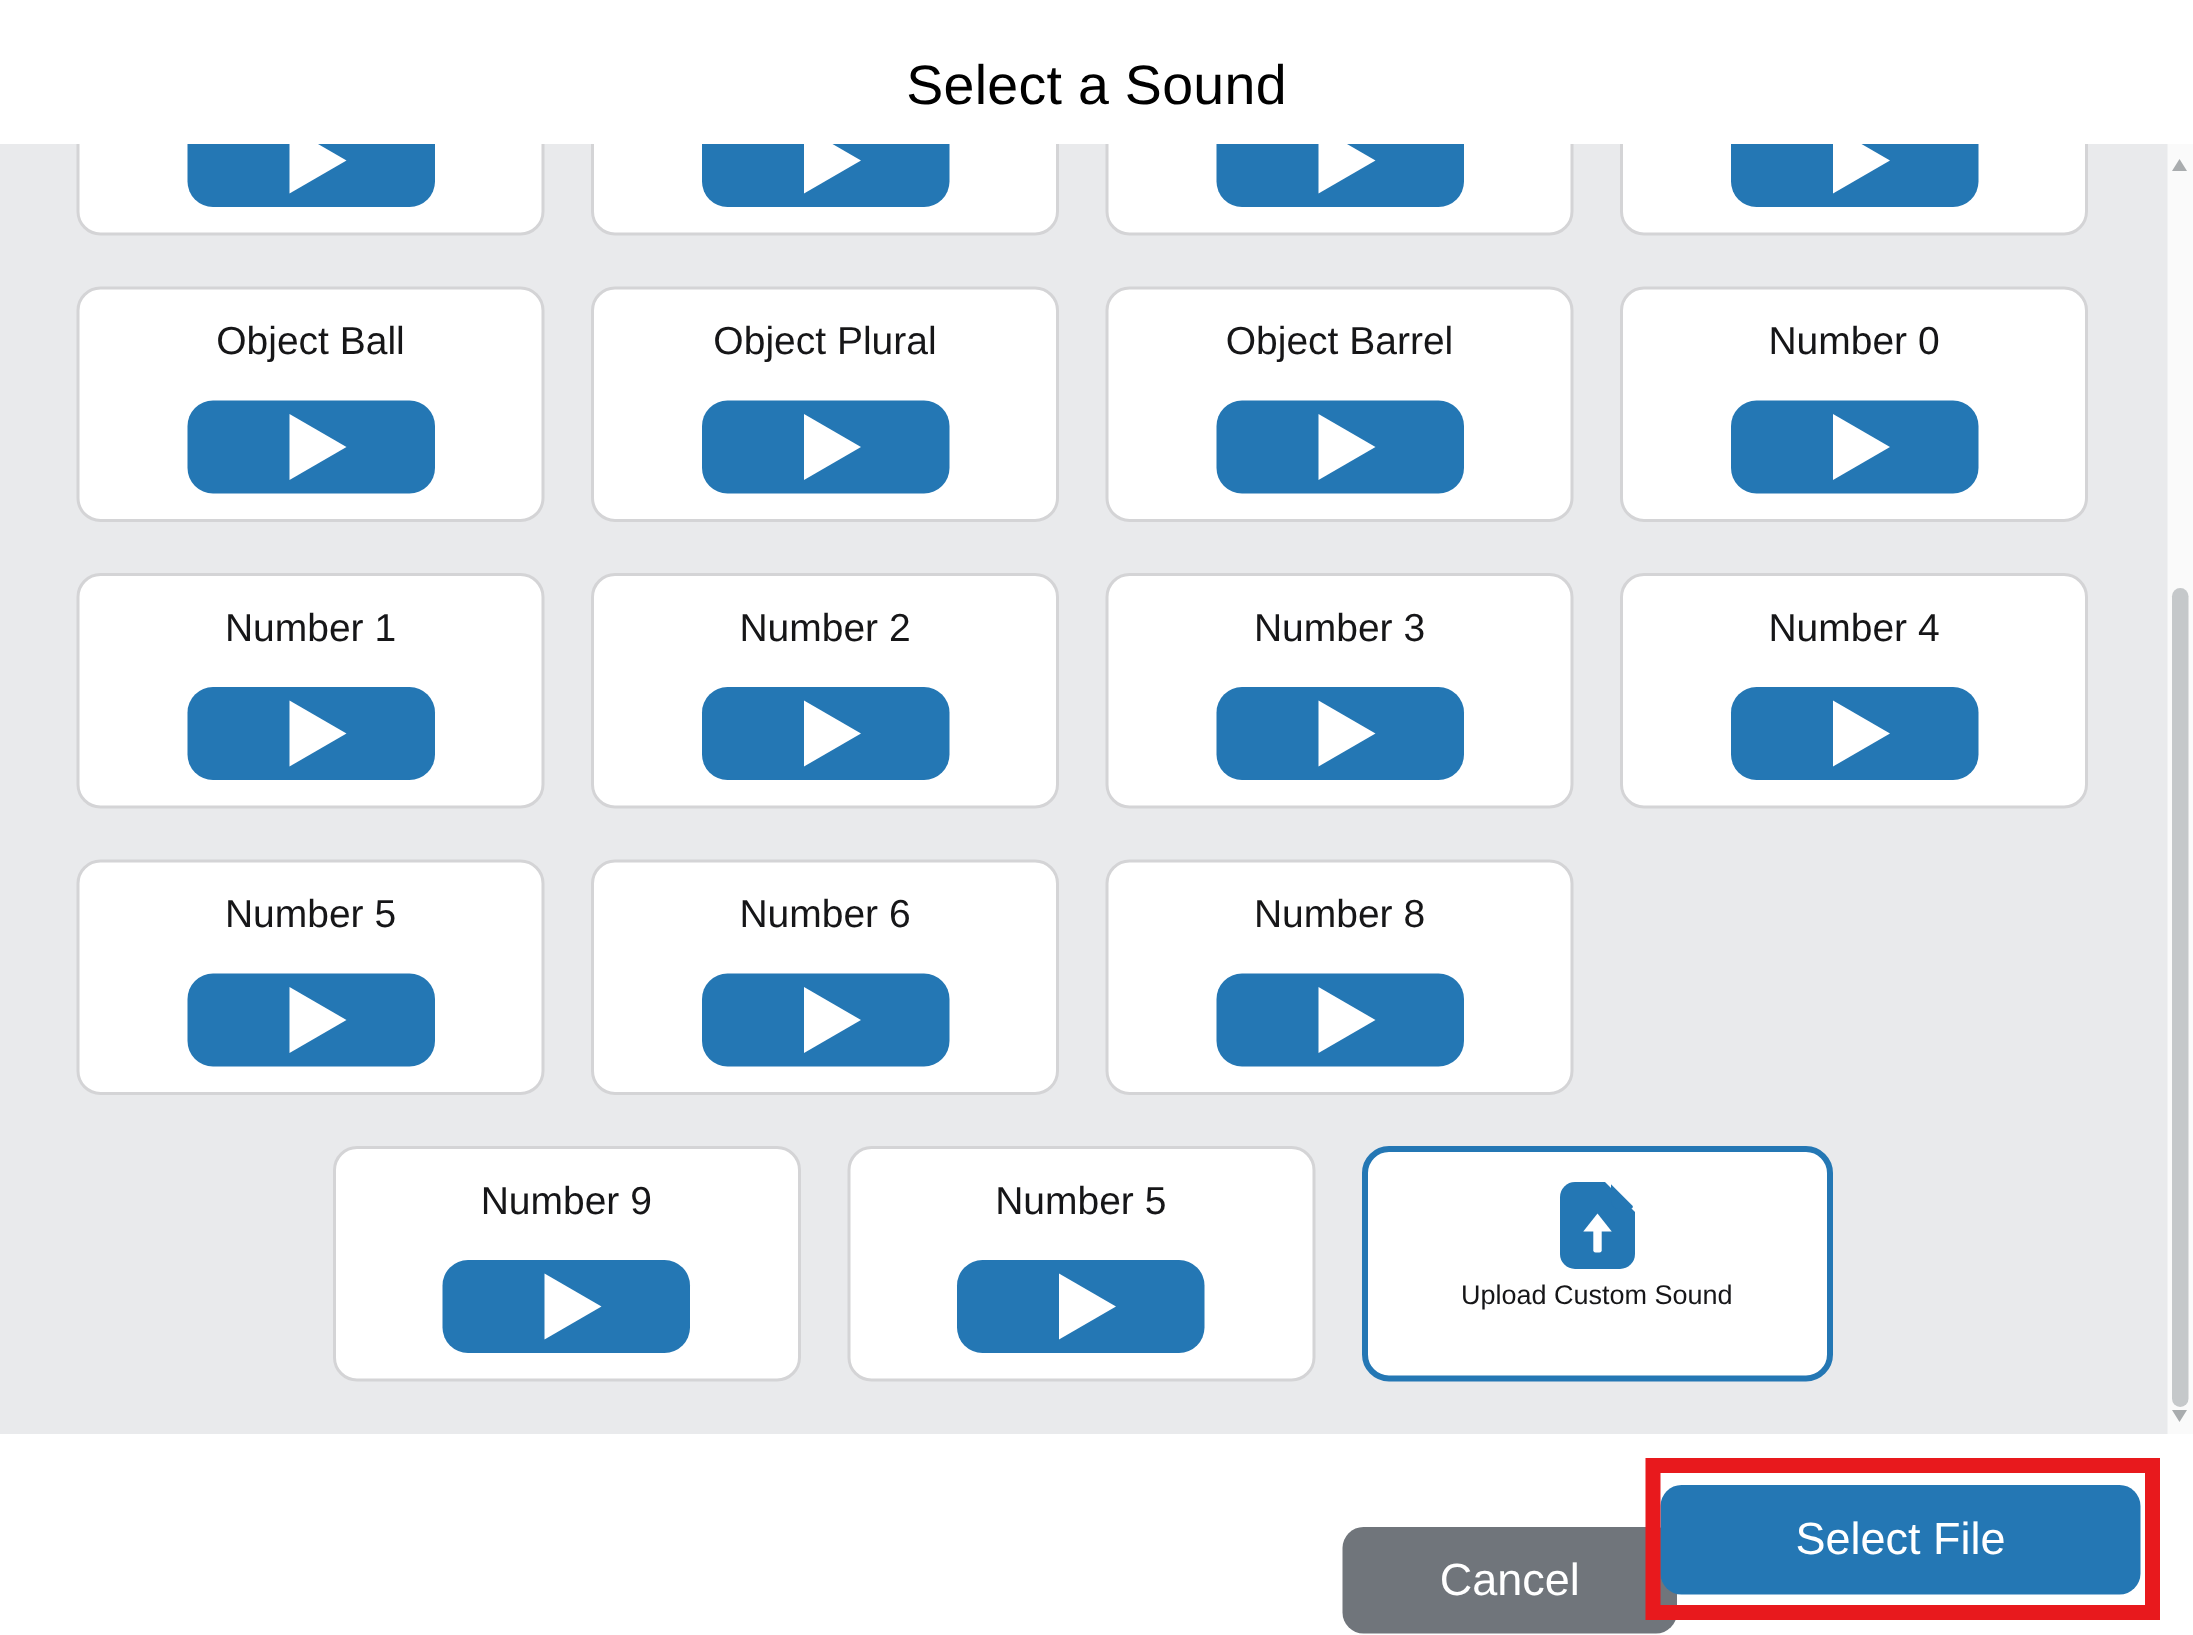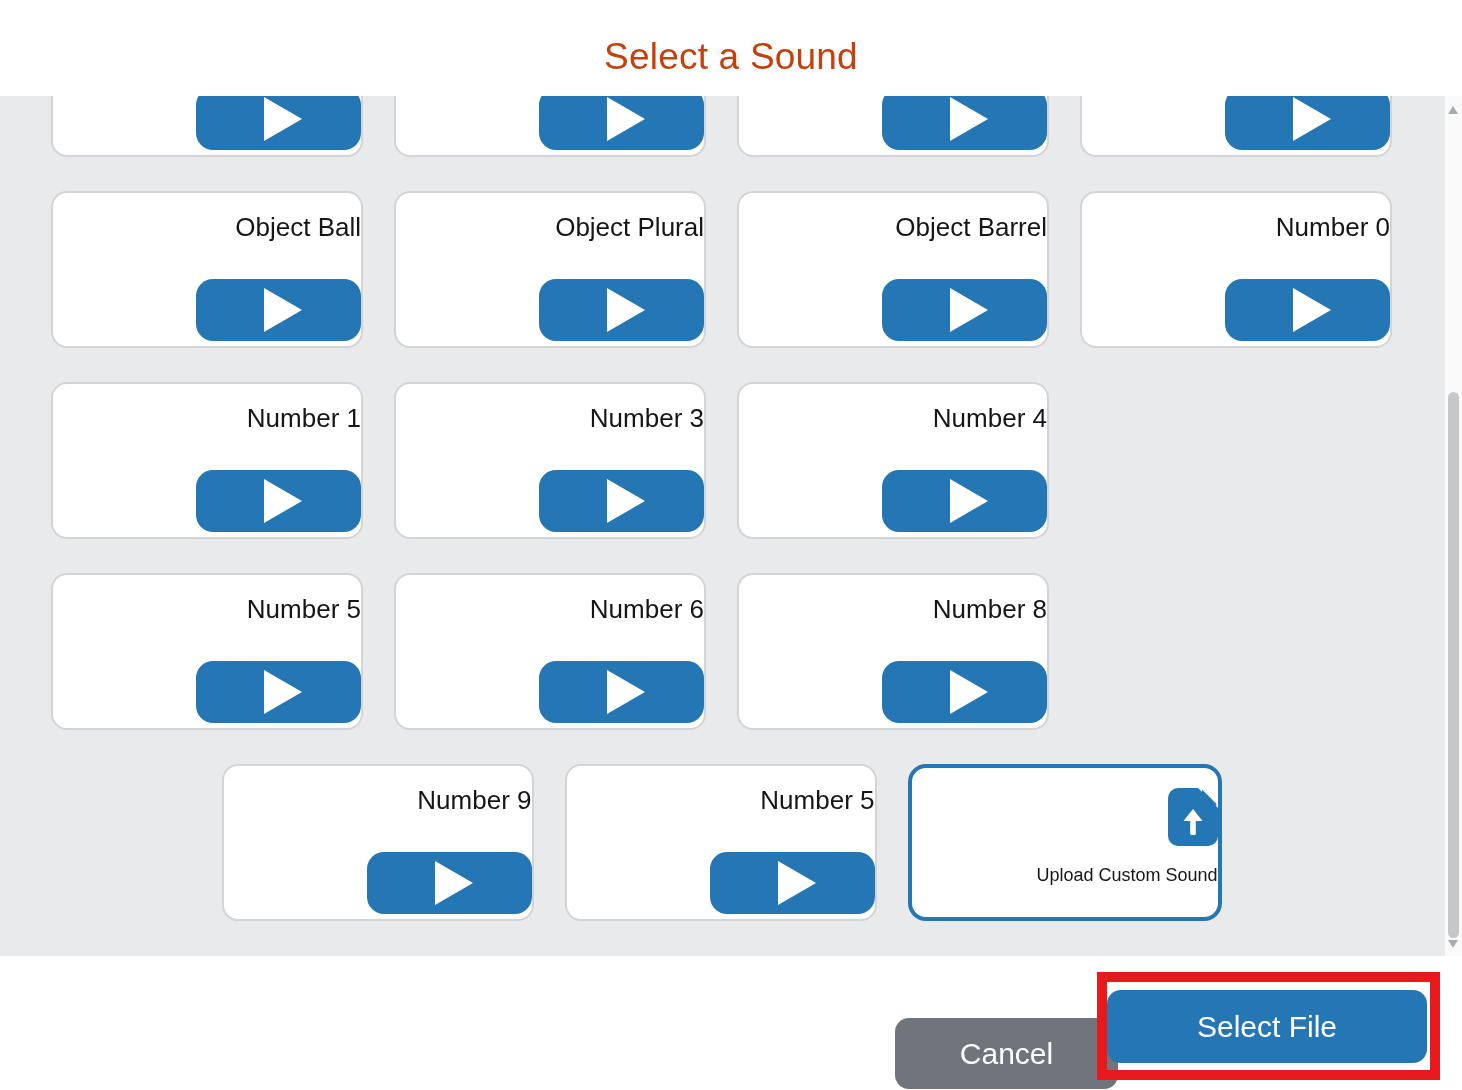--- a/index.html
+++ b/index.html
@@ -15,34 +15,34 @@
     width:1462px;height:1090px;position:relative;overflow:hidden;
     background:#ffffff;
     font-family:"Liberation Sans", sans-serif;
     color:#1b1b1d;
   }
   
   .header{
     position:absolute;top:0;left:0;width:1462px;height:96px;background:#fff;
     display:flex;justify-content:center;align-items:flex-start;padding-top:36px;
   }
-  .title{font-size:37px;font-weight:500;color:#c2410c;letter-spacing:.2px;}
+  .title{font-size:37px;font-weight:500;color:#000000;letter-spacing:.2px;}
   
   .scroll-area{
     position:absolute;top:96px;left:0;width:1462px;height:860px;
     background:var(--content-bg);overflow:hidden;
   }
   .grid{width:1341px;margin-left:51px;}
   .row{display:flex;gap:31px;margin-bottom:34px;}
   .row.partial{margin-top:-96px;}
   .row.centered{justify-content:center;}
   .card{
     width:312px;height:157px;flex:0 0 312px;
     background:#fff;border:2px solid var(--card-border);border-radius:16px;
-    display:flex;flex-direction:column;align-items:flex-end;gap:12px;
+    display:flex;flex-direction:column;align-items:center;
   }
   .card-label{
     margin-top:20px;font-size:26px;line-height:28px;height:28px;color:#161618;
     white-space:nowrap;
   }
   .play-btn{
     margin-top:26px;width:165px;height:62px;border-radius:17px;
     background:var(--accent-blue);
     display:flex;align-items:center;justify-content:center;cursor:pointer;
     border:none;padding:0;
@@ -147,20 +147,26 @@
         <div class="card">
     <div class="card-label">Number 0</div>
     <button class="play-btn">
       <span class="play-tri"></span>
     </button>
   </div>
       </div>
       <div class="row">
         <div class="card">
     <div class="card-label">Number 1</div>
+    <button class="play-btn">
+      <span class="play-tri"></span>
+    </button>
+  </div>
+        <div class="card">
+    <div class="card-label">Number 2</div>
     <button class="play-btn">
       <span class="play-tri"></span>
     </button>
   </div>
         <div class="card">
     <div class="card-label">Number 3</div>
     <button class="play-btn">
       <span class="play-tri"></span>
     </button>
   </div>

